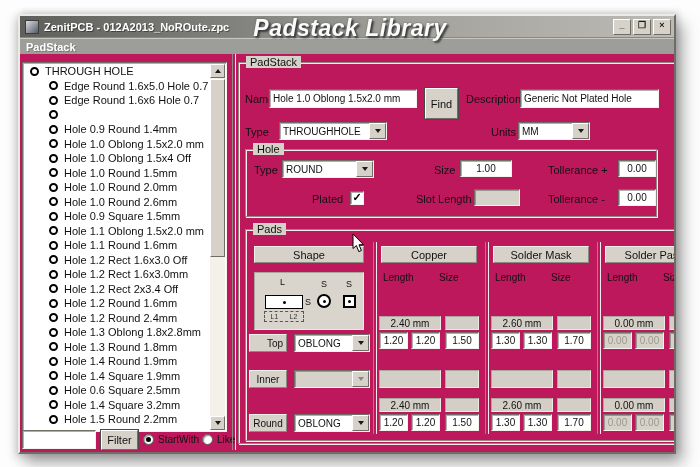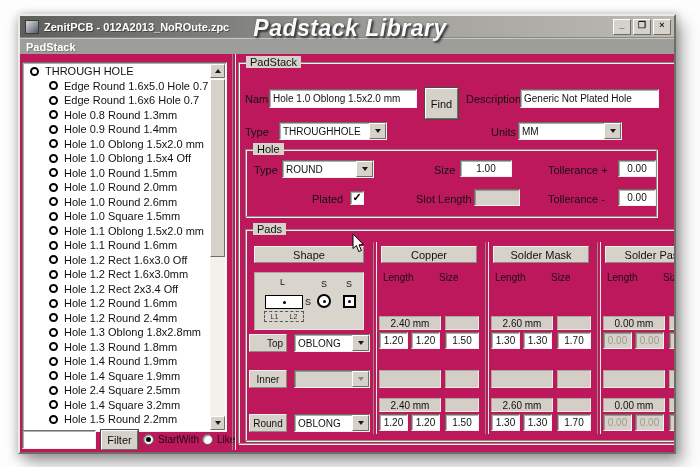--- a/index.html
+++ b/index.html
@@ -140,21 +140,20 @@
             <div class="trow child">
             <span class="bullet"></span>
             <span>Edge Round 1.6x5.0 Hole 0.7</span>
           </div>
             <div class="trow child">
             <span class="bullet"></span>
             <span>Edge Round 1.6x6 Hole 0.7</span>
           </div>
             <div class="trow child">
             <span class="bullet"></span>
-            <span>Hole 0.8 Round 1.3mm</span>
           </div>
             <div class="trow child">
             <span class="bullet"></span>
             <span>Hole 0.9 Round 1.4mm</span>
           </div>
             <div class="trow child">
             <span class="bullet"></span>
             <span>Hole 1.0 Oblong 1.5x2.0 mm</span>
           </div>
             <div class="trow child">
@@ -168,21 +167,21 @@
             <div class="trow child">
             <span class="bullet"></span>
             <span>Hole 1.0 Round 2.0mm</span>
           </div>
             <div class="trow child">
             <span class="bullet"></span>
             <span>Hole 1.0 Round 2.6mm</span>
           </div>
             <div class="trow child">
             <span class="bullet"></span>
-            <span>Hole 1.0 Square 1.5mm</span>
+            <span>Hole 0.9 Square 1.5mm</span>
           </div>
             <div class="trow child">
             <span class="bullet"></span>
             <span>Hole 1.1 Oblong 1.5x2.0 mm</span>
           </div>
             <div class="trow child">
             <span class="bullet"></span>
             <span>Hole 1.1 Round 1.6mm</span>
           </div>
             <div class="trow child">
@@ -216,21 +215,21 @@
             <div class="trow child">
             <span class="bullet"></span>
             <span>Hole 1.4 Round 1.9mm</span>
           </div>
             <div class="trow child">
             <span class="bullet"></span>
             <span>Hole 1.4 Square 1.9mm</span>
           </div>
             <div class="trow child">
             <span class="bullet"></span>
-            <span>Hole 2.4 Square 2.5mm</span>
+            <span>Hole 0.6 Square 2.5mm</span>
           </div>
             <div class="trow child">
             <span class="bullet"></span>
             <span>Hole 1.4 Square 3.2mm</span>
           </div>
             <div class="trow child">
             <span class="bullet"></span>
             <span>Hole 1.5 Round 2.2mm</span>
           </div>
           </div>
@@ -265,21 +264,21 @@
       <input class="inp" style="left: 281px; top: 26px; width: 139px; height: 19px;" value="Generic Not Plated Hole">
 
       <div class="lbl" style="left:6px;top:63px;">Type</div>
       <div class="dd" style="left:40px;top:59px;width:108px;height:18px;">
         <span class="dd-val">THROUGHHOLE</span>
         <span class="dd-btn">
             <span class="dd-arrow"></span>
           </span>
       </div>
       <div class="lbl" style="left:252px;top:63px;">Units</div>
-      <div class="dd" style="left:279px;top:59px;width:104px;height:18px;">
+      <div class="dd" style="left:279px;top:59px;width:72px;height:18px;">
         <span class="dd-val">MM</span>
         <span class="dd-btn">
             <span class="dd-arrow"></span>
           </span>
       </div>
 
       <div class="gb" style="left:6px;top:86px;width:412px;height:68px;">
         <span class="gb-label">Hole</span>
         <div class="lbl" style="left:8px;top:14px;">Type</div>
         <div class="dd" style="left:36px;top:10px;width:92px;height:18px;">

